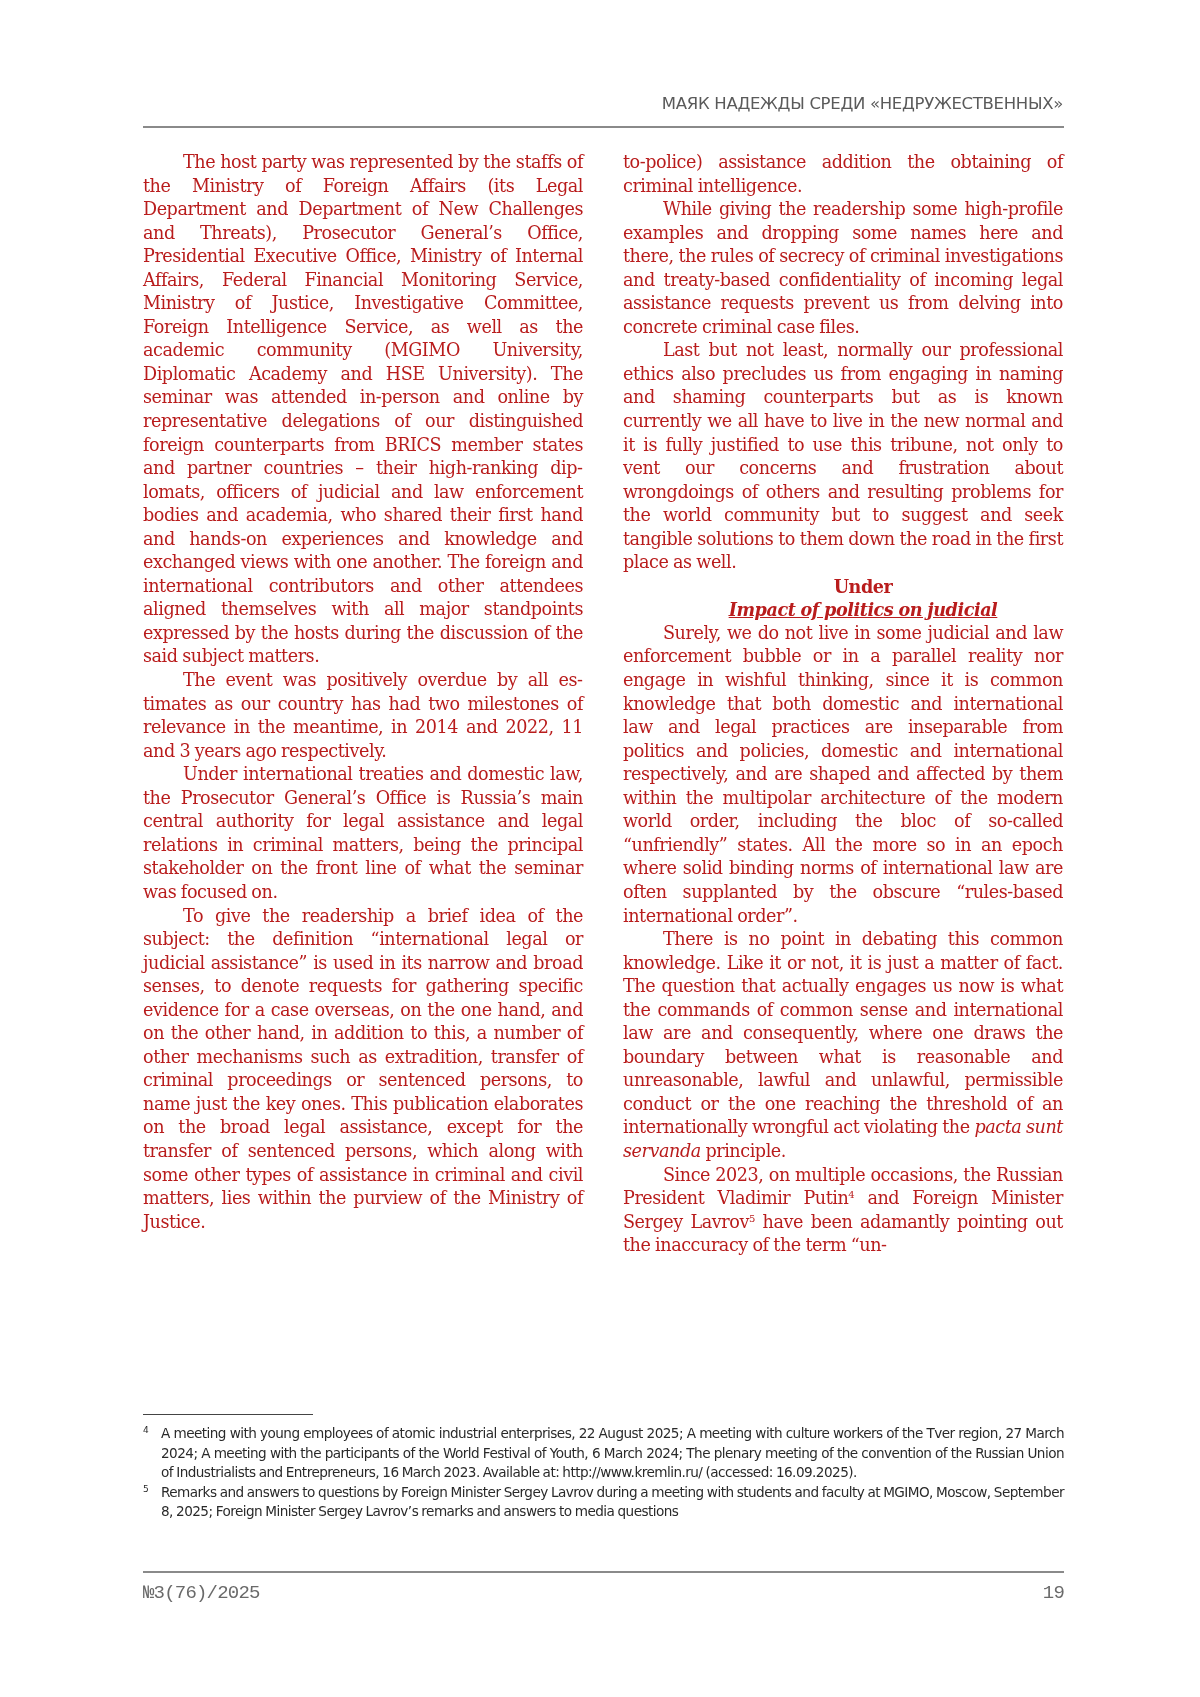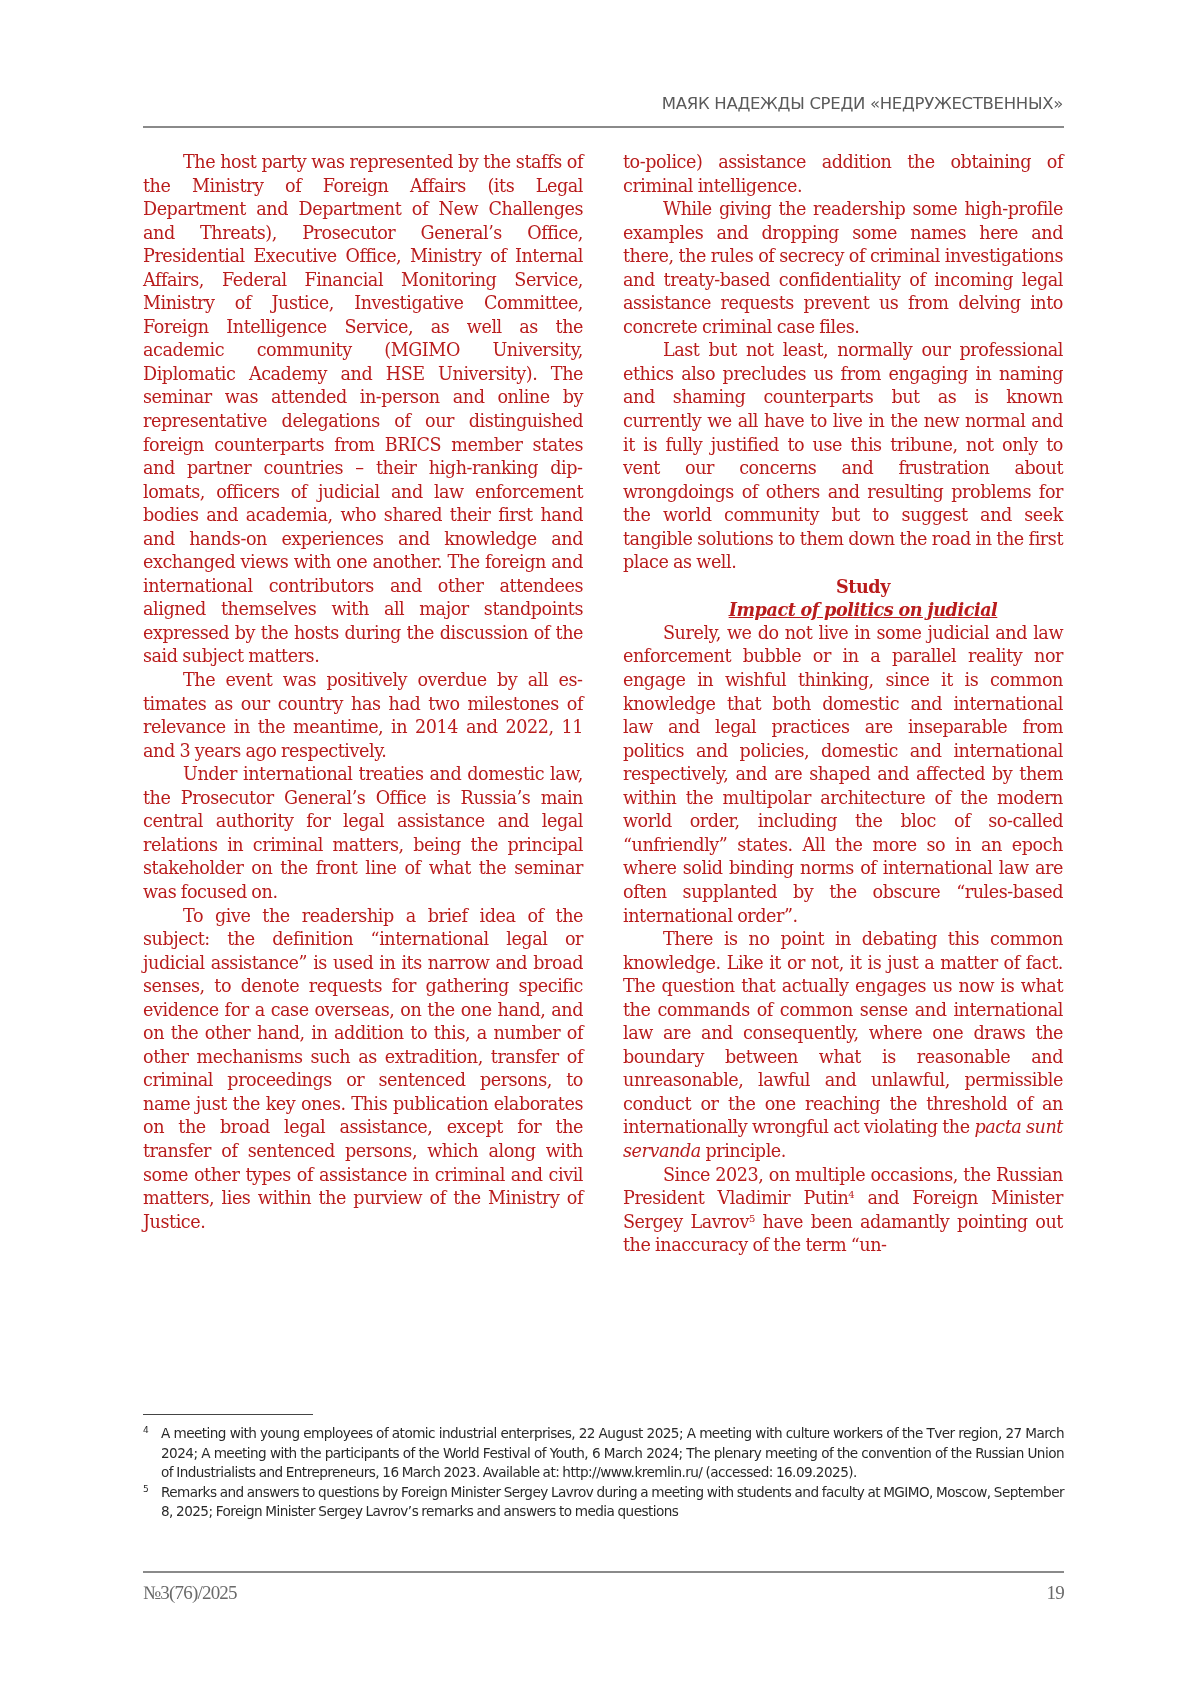--- a/index.html
+++ b/index.html
@@ -25,21 +25,21 @@
   .fn-rule { position: absolute; left: 143px; top: 1414px; width: 170px; height: 1px; background: #444; }
   .footnotes {
     position: absolute; left: 143px; top: 1424px; width: 921px;
     font-family: "DejaVu Sans", sans-serif; font-size: 13.6px; line-height: 19.6px; color: #2a2a2a;
     letter-spacing: -0.55px; word-spacing: -0.6px; text-align: justify;
   }
   .fn { position: relative; padding-left: 18px; margin: 0; }
   .fn .fn-num { position: absolute; left: 0; top: -3px; font-size: 9px; }
   .rule-bottom { position: absolute; left: 143px; width: 921px; top: 1571px; height: 2px; background: #8a8a8a; }
   .footer-issue, .footer-page {
-    position: absolute; top: 1582px; font-family: Liberation Serif, serif; font-size: 19px; color: #6a6a6a; letter-spacing: -0.8px;
+    position: absolute; top: 1582px; font-family: Liberation Mono, monospace; font-size: 19px; color: #6a6a6a; letter-spacing: -0.8px;
   }
   .footer-issue { left: 143px; }
   .footer-page { right: 136px; }
 </style>
 </head>
 <body>
 
 <div class="running-head">МАЯК НАДЕЖДЫ СРЕДИ «НЕДРУЖЕСТВЕННЫХ»</div>
 <div class="rule-top"></div>
 
@@ -47,21 +47,21 @@
   <p>The host party was represented by the staffs of the Ministry of Foreign Affairs (its Le­gal Department and Department of New Chal­lenges and Threats), Prosecutor General’s Of­fice, Presidential Executive Office, Ministry of Internal Affairs, Federal Financial Monitoring Service, Ministry of Justice, Investigative Com­mittee, Foreign Intelligence Service, as well as the academic community (MGIMO University, Diplomatic Academy and HSE University). The seminar was attended in-person and online by representative delegations of our distinguished foreign counterparts from BRICS member states and partner countries – their high-ranking dip­lomats, officers of judicial and law enforcement bodies and academia, who shared their first hand and hands-on experiences and knowl­edge and exchanged views with one another. The foreign and international contributors and other attendees aligned themselves with all ma­jor standpoints expressed by the hosts during the discussion of the said subject matters.</p>
   <p>The event was positively overdue by all es­timates as our country has had two milestones of relevance in the meantime, in 2014 and 2022, 11 and 3 years ago respectively.</p>
   <p>Under international treaties and domestic law, the Prosecutor General’s Office is Russia’s main central authority for legal assistance and legal relations in criminal matters, being the principal stakeholder on the front line of what the seminar was focused on.</p>
   <p>To give the readership a brief idea of the subject: the definition “international legal or judicial assistance” is used in its narrow and broad senses, to denote requests for gathering specific evidence for a case overseas, on the one hand, and on the other hand, in addition to this, a number of other mechanisms such as extradition, transfer of criminal proceedings or sentenced persons, to name just the key ones. This publication elaborates on the broad legal assistance, except for the transfer of sentenced persons, which along with some other types of assistance in criminal and civil matters, lies within the purview of the Ministry of Justice.</p>
 </div>
 
 <div class="col col-right">
   <p class="noindent">to-police) assistance addition the obtaining of criminal intelligence.</p>
   <p>While giving the readership some high-profile examples and dropping some names here and there, the rules of secrecy of criminal investigations and treaty-based confidentiality of incoming legal assistance requests prevent us from delving into concrete criminal case files.</p>
   <p>Last but not least, normally our profes­sional ethics also precludes us from engaging in naming and shaming counterparts but as is known currently we all have to live in the new normal and it is fully justified to use this trib­une, not only to vent our concerns and frustra­tion about wrongdoings of others and resulting problems for the world community but to sug­gest and seek tangible solutions to them down the road in the first place as well.</p>
-  <p class="section-title">Study</p>
+  <p class="section-title">Under</p>
   <p class="subsection-title">Impact of politics on judicial</p>
   <p>Surely, we do not live in some judicial and law enforcement bubble or in a parallel real­ity nor engage in wishful thinking, since it is common knowledge that both domestic and international law and legal practices are insepa­rable from politics and policies, domestic and international respectively, and are shaped and affected by them within the multipolar archi­tecture of the modern world order, including the bloc of so-called “unfriendly” states. All the more so in an epoch where solid binding norms of international law are often supplanted by the obscure “rules-based international order”.</p>
   <p><span>There is no point in debating this common knowledge. Like it or not, it is just a matter of fact. The question that actually engages us now is what the commands of common sense and international law are and consequently, where one draws the boundary between what is rea­sonable and unreasonable, lawful and unlaw­ful, permissible conduct or the one reaching the threshold of an internationally wrongful act violating the </span><em>pacta sunt servanda</em><span> principle.</span></p>
   <p><span>Since 2023, on multiple occasions, the Rus­sian President Vladimir Putin</span><sup>4</sup><span> and Foreign Minister Sergey Lavrov</span><sup>5</sup><span> have been adamantly pointing out the inaccuracy of the term “un-</span></p>
 </div>
 
 <div class="fn-rule"></div>
 <div class="footnotes">
   <p class="fn"><span class="fn-num">4</span><span>A meeting with young employees of atomic industrial enterprises, 22 August 2025; A meeting with culture workers of the Tver region, 27 March 2024; A meeting with the participants of the World Festival of Youth, 6 March 2024; The plenary meeting of the convention of the Russian Union of Industrialists and Entrepreneurs, 16 March 2023. Available at: http://www.kremlin.ru/ (accessed: 16.09.2025).</span></p>
   <p class="fn"><span class="fn-num">5</span><span>Remarks and answers to questions by Foreign Minister Sergey Lavrov during a meeting with students and faculty at MGIMO, Moscow, September 8, 2025; Foreign Minister Sergey Lavrov’s remarks and answers to media questions</span></p>

